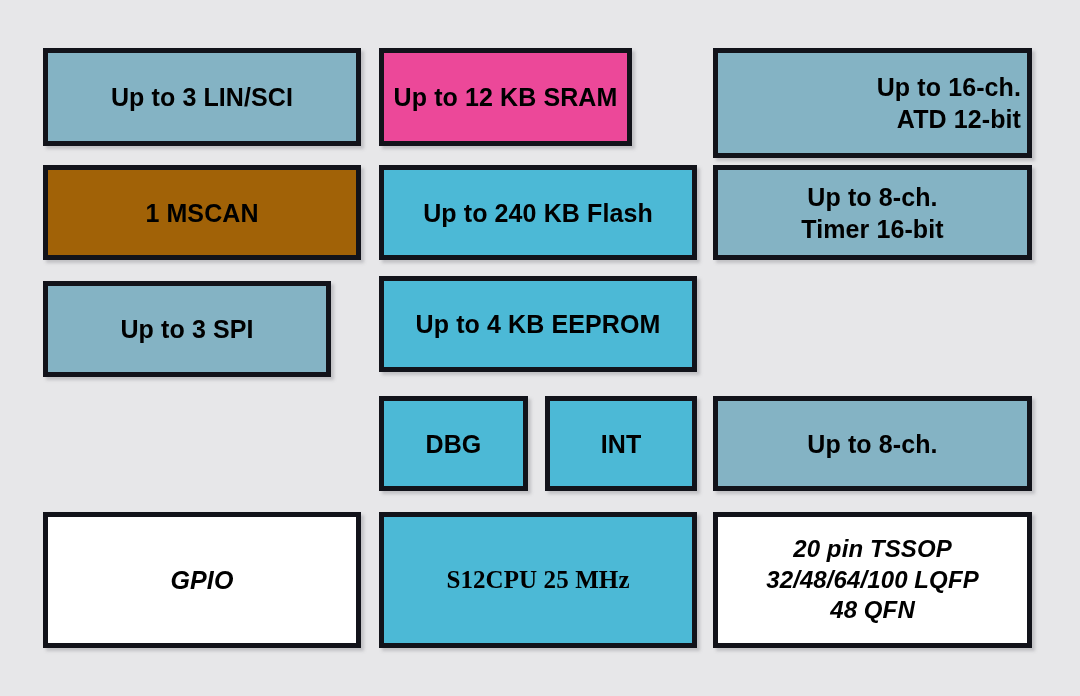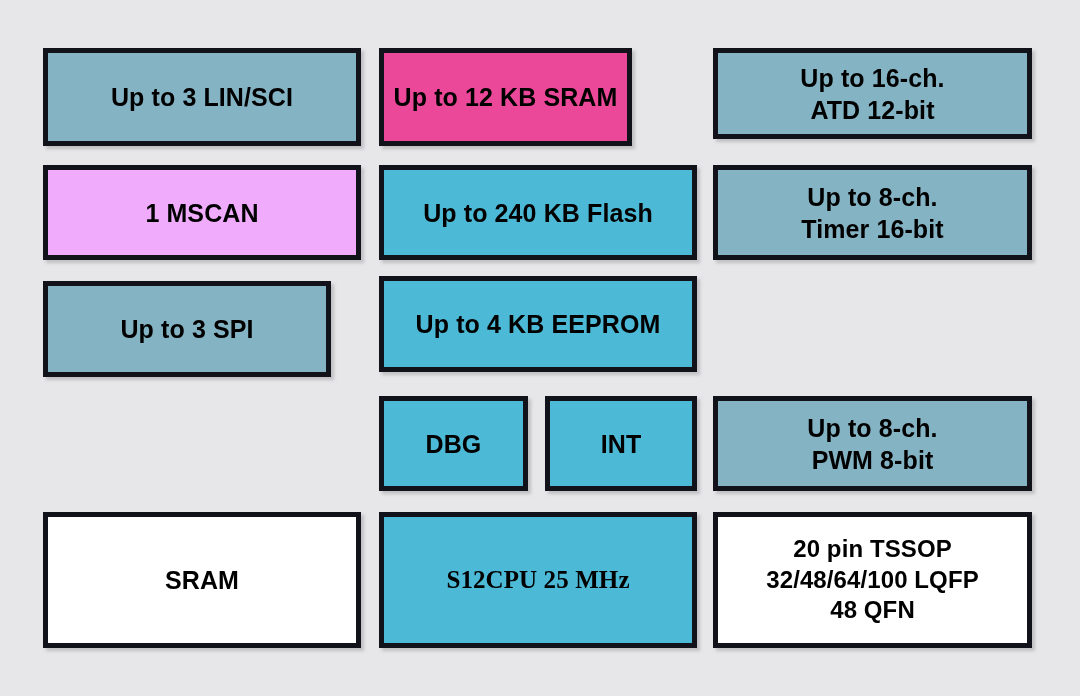--- a/index.html
+++ b/index.html
@@ -36,38 +36,38 @@
     box-shadow: 3px 3px 3px rgba(120,120,128,0.35);
     padding: 0 6px;
     -webkit-font-smoothing: antialiased;
   }
   .block .label {
     display: block;
     width: 100%;
   }
   .fill-steel  { background: #84b3c4; }
   .fill-cyan   { background: #4cb9d6; }
-  .fill-white  { background: #ffffff; }
+  .fill-white  { background: #ffffff; font-style: italic; }
 
   .small-text { font-size: 24px; }
 </style>
 </head>
 <body>
 
 <div id="diagram">
     <div class="block fill-steel" style="left: 43px; top: 48px; width: 318px; height: 98px; border-color: rgb(18, 19, 26); background: rgb(132, 179, 196);">
       <span class="label"><span>Up to 3 LIN/SCI</span></span>
     </div>
     <div class="block fill-cyan" style="left: 379px; top: 48px; width: 253px; height: 98px; border-color: rgb(18, 19, 26); background: #ec4899;">
       <span class="label"><span>Up to 12 KB SRAM</span></span>
     </div>
-    <div class="block fill-steel" style="left: 713px; top: 48px; width: 319px; height: 91px; border-color: rgb(18, 19, 26); background: rgb(132, 179, 196);">
+    <div class="block fill-steel" style="left: 713px; top: 48px; width: 319px; height: 110px; border-color: rgb(18, 19, 26); background: rgb(132, 179, 196); text-align: right;">
       <span class="label"><span>Up to 16-ch.</span><br><span>ATD 12-bit</span></span>
     </div>
-    <div class="block fill-steel" style="left: 43px; top: 165px; width: 318px; height: 95px; border-color: rgb(18, 19, 26); background: #f0abfc;">
+    <div class="block fill-steel" style="left: 43px; top: 165px; width: 318px; height: 95px; border-color: rgb(18, 19, 26); background: #a16207;">
       <span class="label"><span>1 MSCAN</span></span>
     </div>
     <div class="block fill-cyan" style="left: 379px; top: 165px; width: 318px; height: 95px; border-color: rgb(18, 19, 26); background: rgb(76, 185, 214);">
       <span class="label"><span>Up to 240 KB Flash</span></span>
     </div>
     <div class="block fill-steel" style="left: 713px; top: 165px; width: 319px; height: 95px; border-color: rgb(18, 19, 26); background: rgb(132, 179, 196);">
       <span class="label"><span>Up to 8-ch.</span><br><span>Timer 16-bit</span></span>
     </div>
     <div class="block fill-steel" style="left: 43px; top: 281px; width: 288px; height: 96px; border-color: rgb(18, 19, 26); background: rgb(132, 179, 196);">
       <span class="label"><span>Up to 3 SPI</span></span>
@@ -75,24 +75,24 @@
     <div class="block fill-cyan" style="left: 379px; top: 276px; width: 318px; height: 96px; border-color: rgb(18, 19, 26); background: rgb(76, 185, 214);">
       <span class="label"><span>Up to 4 KB EEPROM</span></span>
     </div>
     <div class="block fill-cyan" style="left: 545px; top: 396px; width: 152px; height: 95px; border-color: rgb(18, 19, 26); background: rgb(76, 185, 214);">
       <span class="label"><span>INT</span></span>
     </div>
     <div class="block fill-cyan" style="left: 379px; top: 396px; width: 149px; height: 95px; border-color: rgb(18, 19, 26); background: rgb(76, 185, 214);">
       <span class="label"><span>DBG</span></span>
     </div>
     <div class="block fill-steel" style="left: 713px; top: 396px; width: 319px; height: 95px; border-color: rgb(18, 19, 26); background: rgb(132, 179, 196);">
-      <span class="label"><span>Up to 8-ch.</span><br><span>PWM 8-bit</span></span>
+      <span class="label"><span>Up to 8-ch.</span><br></span>
     </div>
     <div class="block fill-white" style="left: 43px; top: 512px; width: 318px; height: 136px; border-color: rgb(18, 19, 26); background: rgb(255, 255, 255);">
-      <span class="label"><span>SRAM</span></span>
+      <span class="label"><span>GPIO</span></span>
     </div>
     <div class="block fill-cyan" style="left: 379px; top: 512px; width: 318px; height: 136px; border-color: rgb(18, 19, 26); background: rgb(76, 185, 214); font-family: Liberation Serif, serif;">
       <span class="label"><span>S12CPU 25 MHz</span></span>
     </div>
     <div class="block fill-white" style="left: 713px; top: 512px; width: 319px; height: 136px; border-color: rgb(18, 19, 26); background: rgb(255, 255, 255);">
       <span class="label small-text"><span>20 pin TSSOP</span><br><span>32/48/64/100 LQFP</span><br><span>48 QFN</span></span>
     </div>
   </div>
 
 </body></html>

